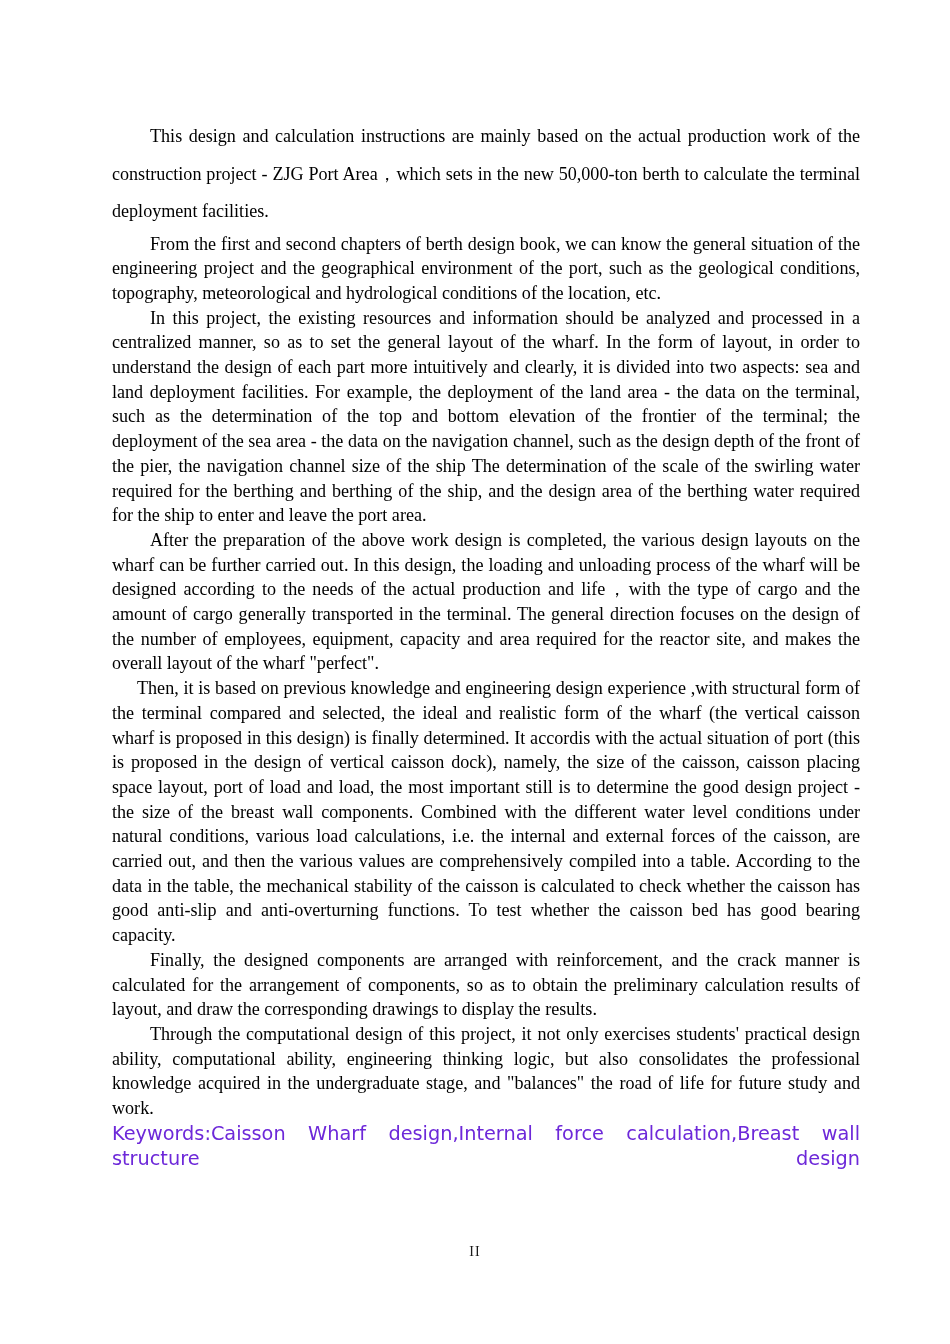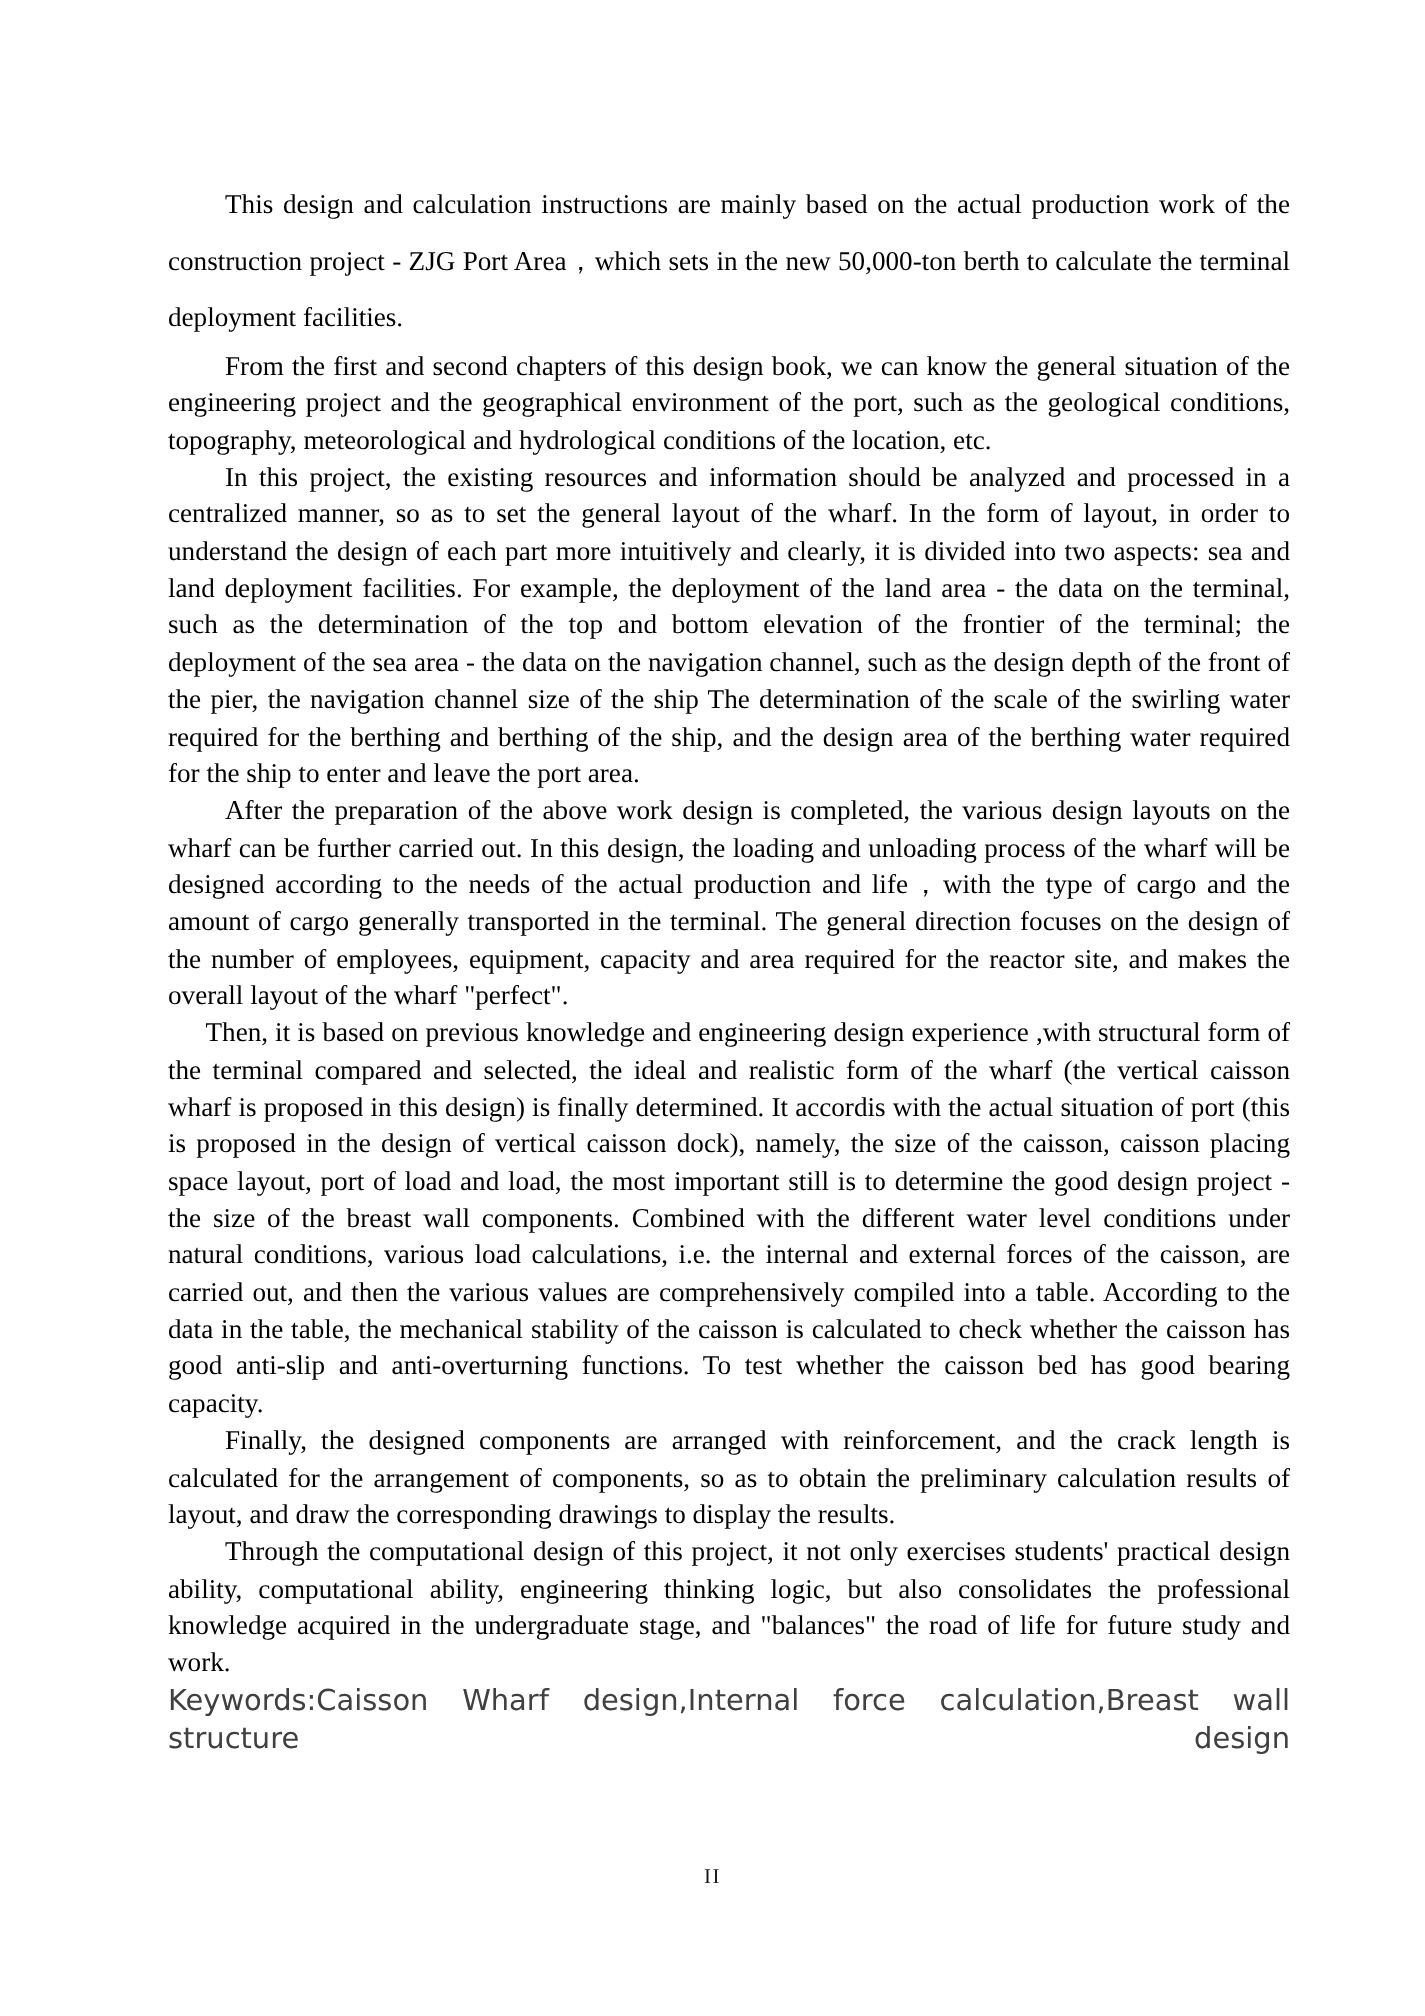--- a/index.html
+++ b/index.html
@@ -62,21 +62,21 @@
   
   p.keywords {
     margin: 0;
     padding: 0;
     font-family: "DejaVu Sans", "Liberation Sans", sans-serif;
     font-size: 19.3px;
     line-height: 25.5px;
     text-align: justify;
     text-justify: inter-word;
     text-indent: 0;
-    color: #404040;
+    color: #6d28d9;
     letter-spacing: 0px;
   }
   p.keywords::after {
     content: "";
     display: inline-block;
     width: 100%;
   }
 
   
   .page-number {
@@ -94,29 +94,29 @@
 </style>
 </head>
 <body>
 
 <div class="page">
 
   <div class="content">
 
     <p class="para loose">This design and calculation instructions are mainly based on the actual production work of the construction project - ZJG Port Area，which sets in the new 50,000-ton berth to calculate the terminal deployment facilities.</p>
 
-    <p class="para">From the first and second chapters of this design book, we can know the general situation of the engineering project and the geographical environment of the port, such as the geological conditions, topography, meteorological and hydrological conditions of the location, etc.</p>
+    <p class="para">From the first and second chapters of berth design book, we can know the general situation of the engineering project and the geographical environment of the port, such as the geological conditions, topography, meteorological and hydrological conditions of the location, etc.</p>
 
     <p class="para">In this project, the existing resources and information should be analyzed and processed in a centralized manner, so as to set the general layout of the wharf. In the form of layout, in order to understand the design of each part more intuitively and clearly, it is divided into two aspects: sea and land deployment facilities. For example, the deployment of the land area - the data on the terminal, such as the determination of the top and bottom elevation of the frontier of the terminal; the deployment of the sea area - the data on the navigation channel, such as the design depth of the front of the pier, the navigation channel size of the ship The determination of the scale of the swirling water required for the berthing and berthing of the ship, and the design area of the berthing water required for the ship to enter and leave the port area.</p>
 
     <p class="para">After the preparation of the above work design is completed, the various design layouts on the wharf can be further carried out. In this design, the loading and unloading process of the wharf will be designed according to the needs of the actual production and life，with the type of cargo and the amount of cargo generally transported in the terminal. The general direction focuses on the design of the number of employees, equipment, capacity and area required for the reactor site, and makes the overall layout of the wharf "perfect".</p>
 
     <p class="para small-indent">Then, it is based on previous knowledge and engineering design experience ,with structural form of the terminal compared and selected, the ideal and realistic form of the wharf (the vertical caisson wharf is proposed in this design) is finally determined. It accordis with the actual situation of port (this is proposed in the design of vertical caisson dock), namely, the size of the caisson, caisson placing space layout, port of load and load, the most important still is to determine the good design project - the size of the breast wall components. Combined with the different water level conditions under natural conditions, various load calculations, i.e. the internal and external forces of the caisson, are carried out, and then the various values are comprehensively compiled into a table. According to the data in the table, the mechanical stability of the caisson is calculated to check whether the caisson has good anti-slip and anti-overturning functions. To test whether the caisson bed has good bearing capacity.</p>
 
-    <p class="para">Finally, the designed components are arranged with reinforcement, and the crack length is calculated for the arrangement of components, so as to obtain the preliminary calculation results of layout, and draw the corresponding drawings to display the results.</p>
+    <p class="para">Finally, the designed components are arranged with reinforcement, and the crack manner is calculated for the arrangement of components, so as to obtain the preliminary calculation results of layout, and draw the corresponding drawings to display the results.</p>
 
     <p class="para">Through the computational design of this project, it not only exercises students' practical design ability, computational ability, engineering thinking logic, but also consolidates the professional knowledge acquired in the undergraduate stage, and "balances" the road of life for future study and work.</p>
 
     <p class="keywords">Keywords:Caisson Wharf design,Internal force calculation,Breast wall structure design</p>
 
   </div>
 
   <div class="page-number">II</div>
 
 </div>

